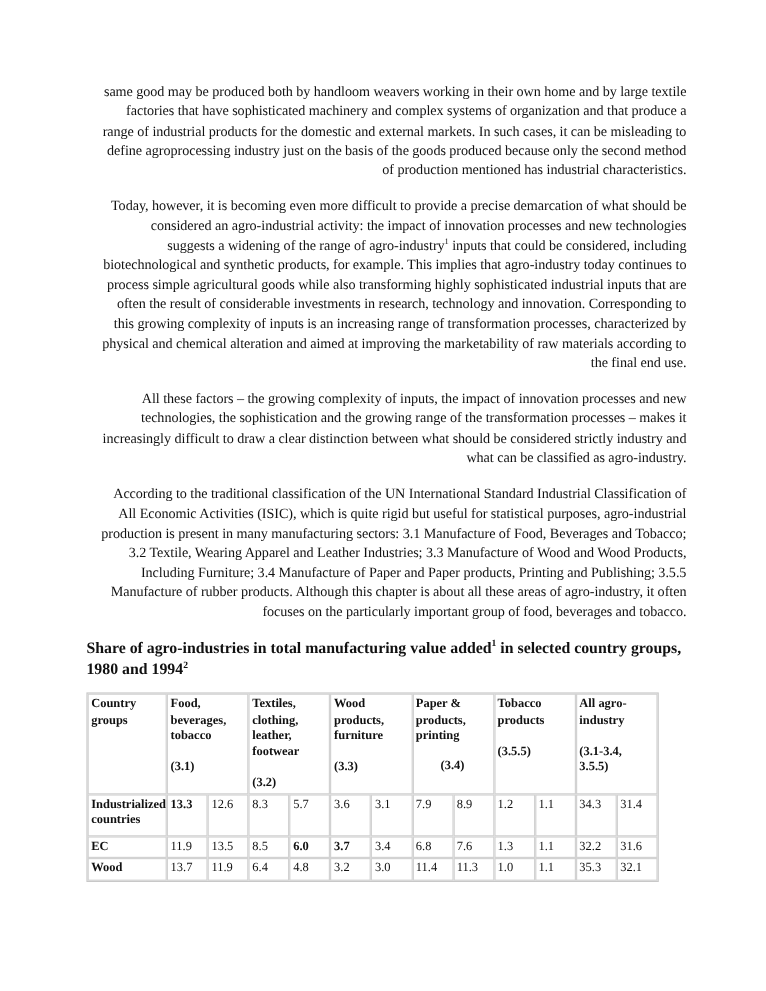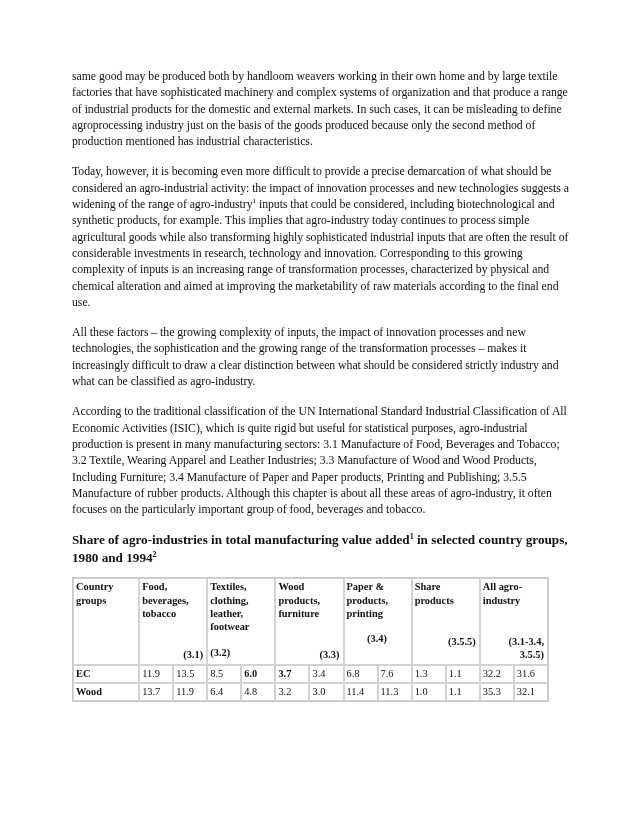--- a/index.html
+++ b/index.html
@@ -1,29 +1,29 @@
 <!DOCTYPE html>
 <html><head>
 <meta charset="utf-8">
 <style>
   html, body { margin: 0; padding: 0; background: #ffffff; }
   body { width: 638px; height: 826px; position: relative; overflow: hidden;
          font-family: "Liberation Serif", "DejaVu Serif", serif; color: #111; }
   .page { position: absolute; left: 72px; top: 68px; width: 500px; }
-  p.body { margin: 0 0 14px 0; font-size: 11.8px; line-height: 16.3px; letter-spacing: -0.05px; }
+  p.body { margin: 0 0 14px 12px; font-size: 11.8px; line-height: 16.3px; letter-spacing: -0.05px; text-align: right; }
   sup { font-size: 7px; line-height: 0; vertical-align: super; }
   .tag { font-size: 7px; font-weight: bold; font-style: italic; margin: -1px 0 14px 0; letter-spacing: 0.2px; }
   .caption { font-size: 13.2px; font-weight: bold; line-height: 18px; margin: 0 0 10px 0; }
   .caption sup { font-size: 8px; }
   table.data { border-collapse: separate; border-spacing: 0; font-size: 10.4px; line-height: 13.3px;
                border: 1px solid #c8c8c8; width: 477px; table-layout: fixed; }
   table.data td, table.data th { border: 1px solid #d2d2d2; padding: 1px 3px 2px 2px; vertical-align: top;
                text-align: left; font-weight: normal; }
   table.data th.hdr { font-weight: bold; height: 70px; }
-  table.data .code { display: block; margin-top: 28px; font-weight: bold; text-align: right; }
+  table.data .code { display: block; margin-top: 13px; font-weight: bold; }
   table.data .code2 { display: block; margin-top: 12px; font-weight: bold; }
   table.data .code3 { display: block; margin-top: 12px; font-weight: bold; text-align: center; }
   table.data tr.years td { height: 14px; }
   table.data td.b { font-weight: bold; }
   table.data tr.r1 td { height: 30px; }
   col.c0 { width: 66px; }
   col.cy { width: 34px; }
 </style>
 </head>
 <body>
@@ -57,22 +57,37 @@
         <col class="cy">
         <col class="cy">
     </colgroup>
     <tbody>
         <tr>
       <th class="hdr">Country groups</th>
       <th class="hdr" colspan="2"><span>Food, beverages, tobacco</span><span class="code">(3.1)</span></th>
       <th class="hdr" colspan="2"><span>Textiles, clothing, leather, footwear</span><span class="code2">(3.2)</span></th>
       <th class="hdr" colspan="2"><span>Wood products, furniture</span><span class="code">(3.3)</span></th>
       <th class="hdr" colspan="2"><span>Paper &amp; products, printing</span><span class="code3">(3.4)</span></th>
-      <th class="hdr" colspan="2"><span>Share products</span><span class="code">(3.5.5)</span></th>
+      <th class="hdr" colspan="2"><span>Tobacco products</span><span class="code">(3.5.5)</span></th>
       <th class="hdr" colspan="2"><span>All agro-industry</span><span class="code">(3.1-3.4, 3.5.5)</span></th>
+    </tr>
+    <tr class="r1">
+      <td class="b">Industrialized countries</td>
+      <td class="b">13.3</td>
+      <td>12.6</td>
+      <td>8.3</td>
+      <td>5.7</td>
+      <td>3.6</td>
+      <td>3.1</td>
+      <td>7.9</td>
+      <td>8.9</td>
+      <td>1.2</td>
+      <td>1.1</td>
+      <td>34.3</td>
+      <td>31.4</td>
     </tr>
     <tr>
       <td class="b">EC</td>
       <td>11.9</td>
       <td>13.5</td>
       <td>8.5</td>
       <td class="b">6.0</td>
       <td class="b">3.7</td>
       <td>3.4</td>
       <td>6.8</td>

